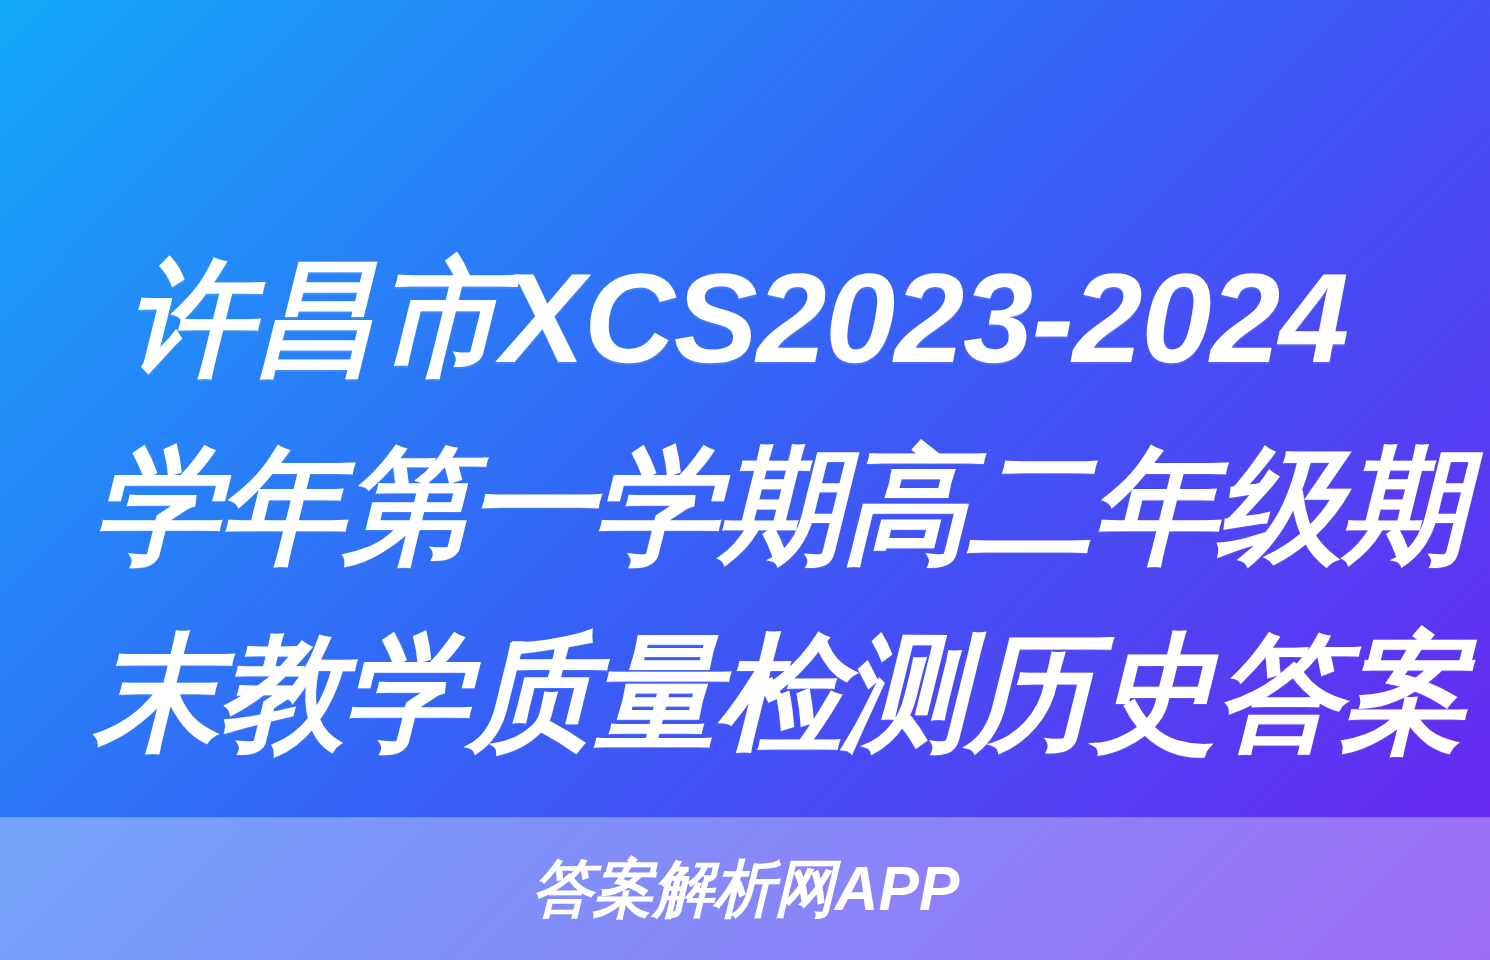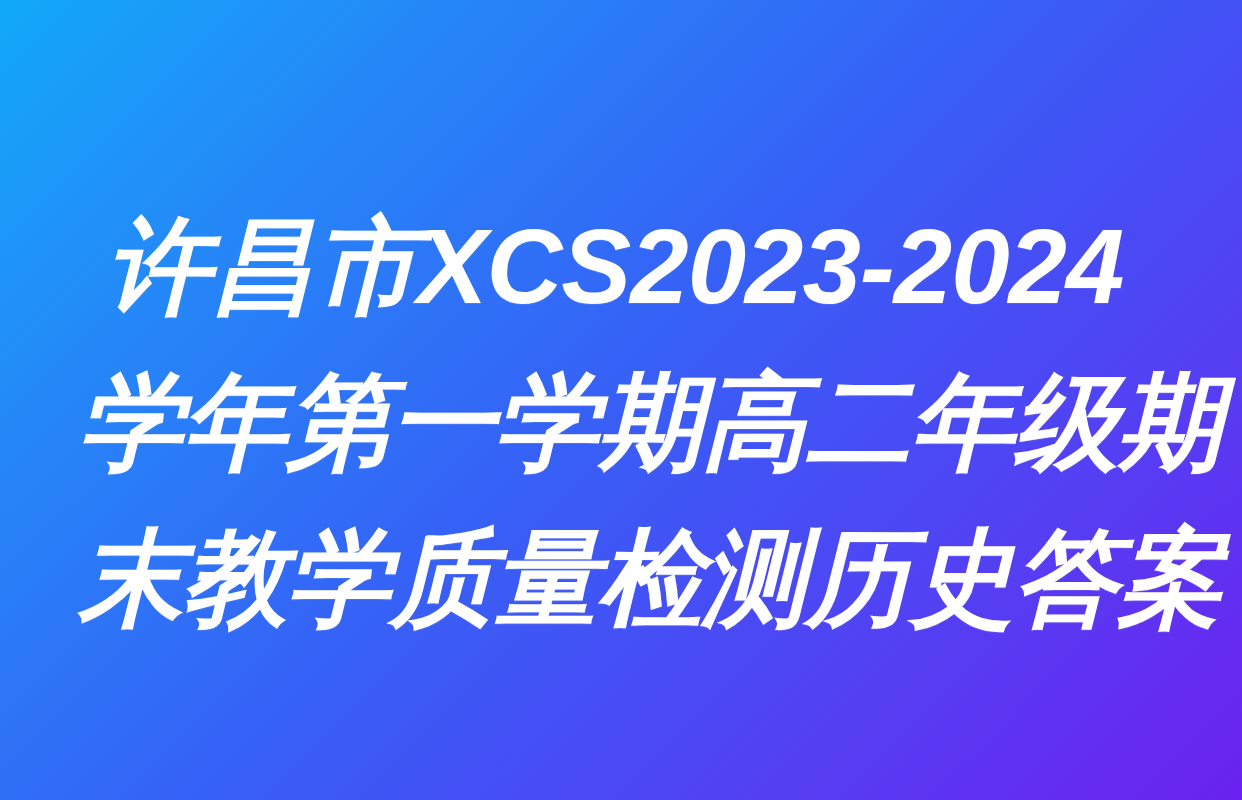--- a/index.html
+++ b/index.html
@@ -86,14 +86,17 @@
 <body>
 
 <div class="poster">
 
   <div class="title-block">
     <span class="title-line line-1">许昌市XCS2023-2024</span>
     <span class="title-line line-2">学年第一学期高二年级期</span>
     <span class="title-line line-3">末教学质量检测历史答案</span>
   </div>
 
+  <div class="footer-band">
+    <span class="watermark">答案解析网APP</span>
+  </div>
 
 </div>
 
 </body></html>

